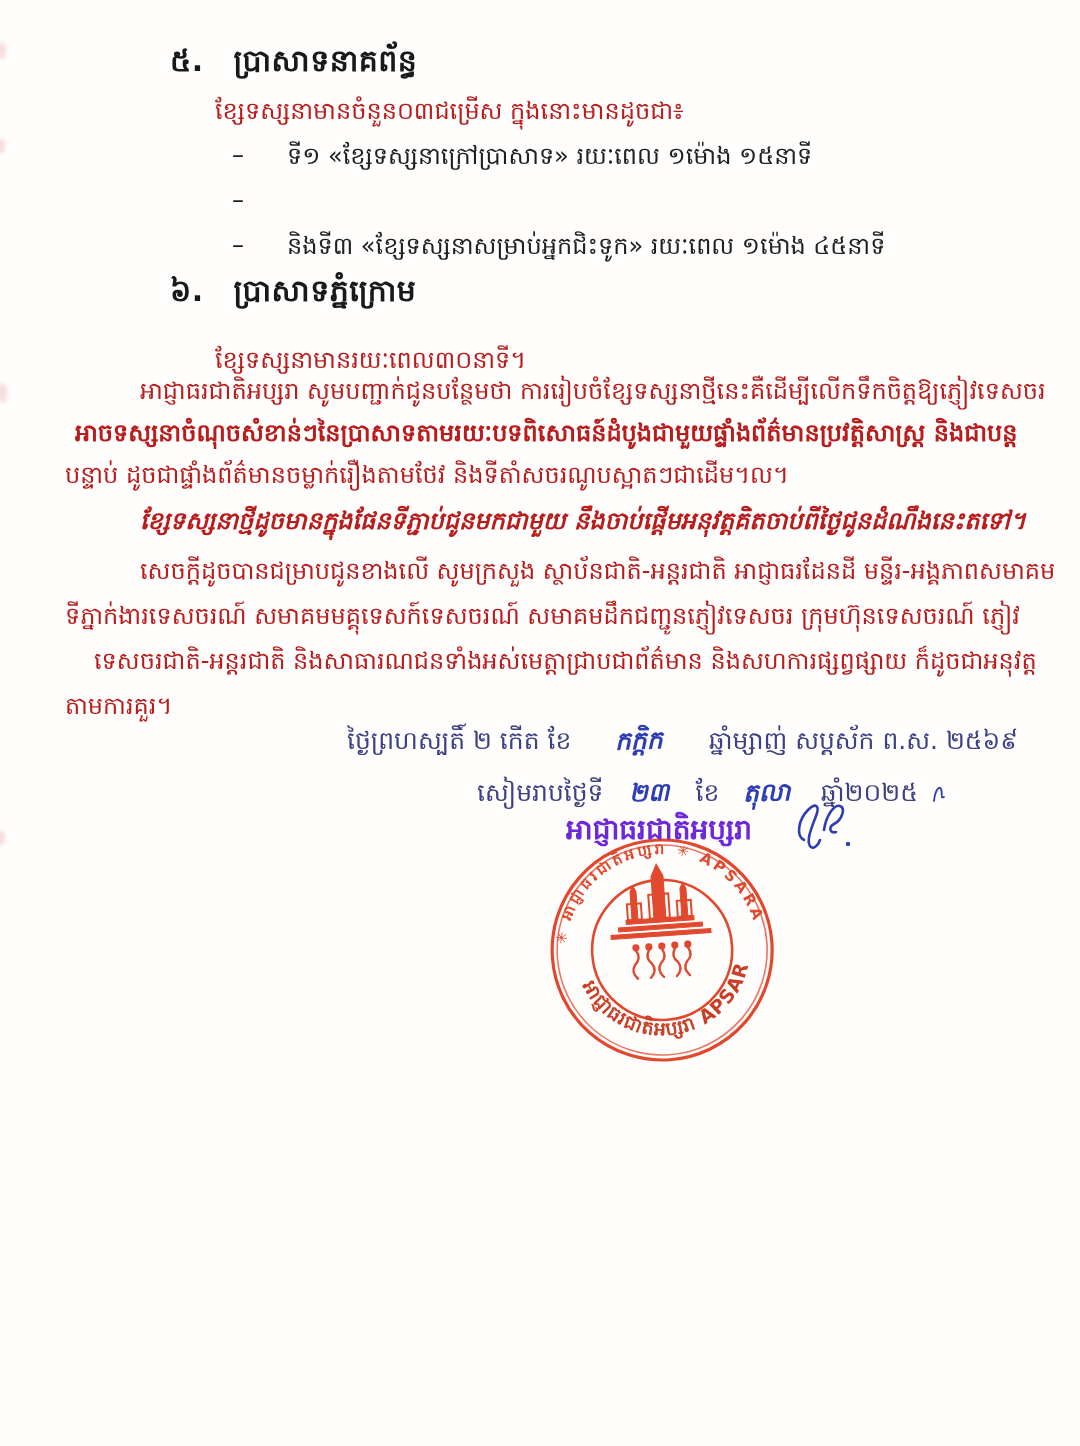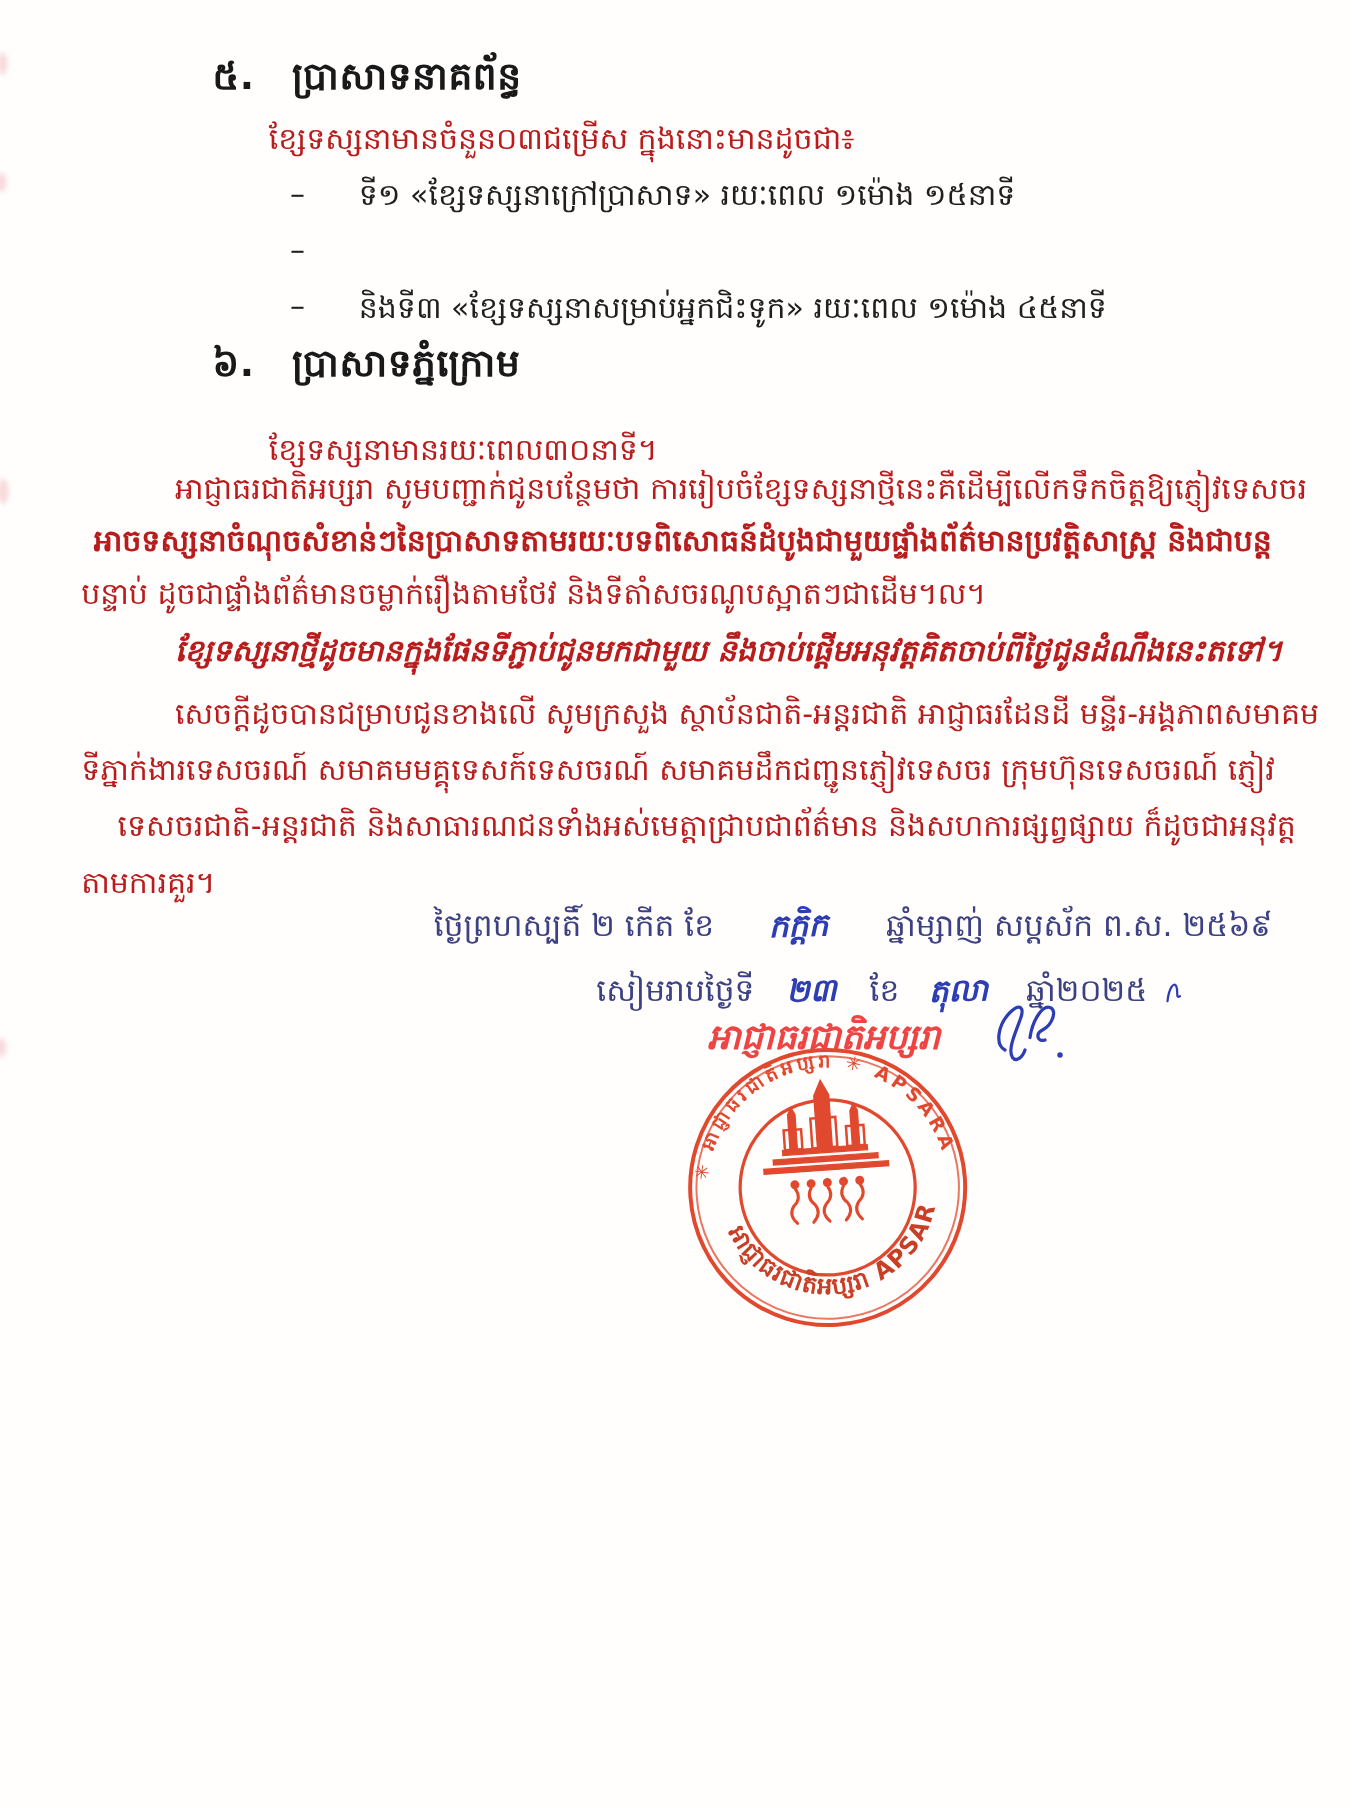--- a/index.html
+++ b/index.html
@@ -19,22 +19,22 @@
   .bodyline{font-size:24px;color:#b91c1c;white-space:nowrap;}
   .bullet-row{display:flex;align-items:flex-start;font-size:24px;color:#1f1f1f;white-space:nowrap;}
   .bullet-dash{width:55px;flex:0 0 55px;}
   .emph{font-weight:bold;font-style:italic;}
   .dateline{font-size:25px;color:#3c4183;white-space:nowrap;}
   .hand{
     color:#2d3db4;font-style:italic;font-weight:bold;
     display:inline-block;transform:rotate(-2deg);
   }
   .signer{
-    font-size:28px;font-weight:bold;color:#ef4444;
-    white-space:nowrap;z-index:5;font-style:italic;
+    font-size:28px;font-weight:bold;color:#6d28d9;
+    white-space:nowrap;z-index:5;
   }
   .artifact{
     position:absolute;background:#f0bdbd;border-radius:50%;
     filter:blur(2px);opacity:0.55;
   }
   .stamp-wrap{z-index:2;}
 </style>
 </head>
 <body>
 

